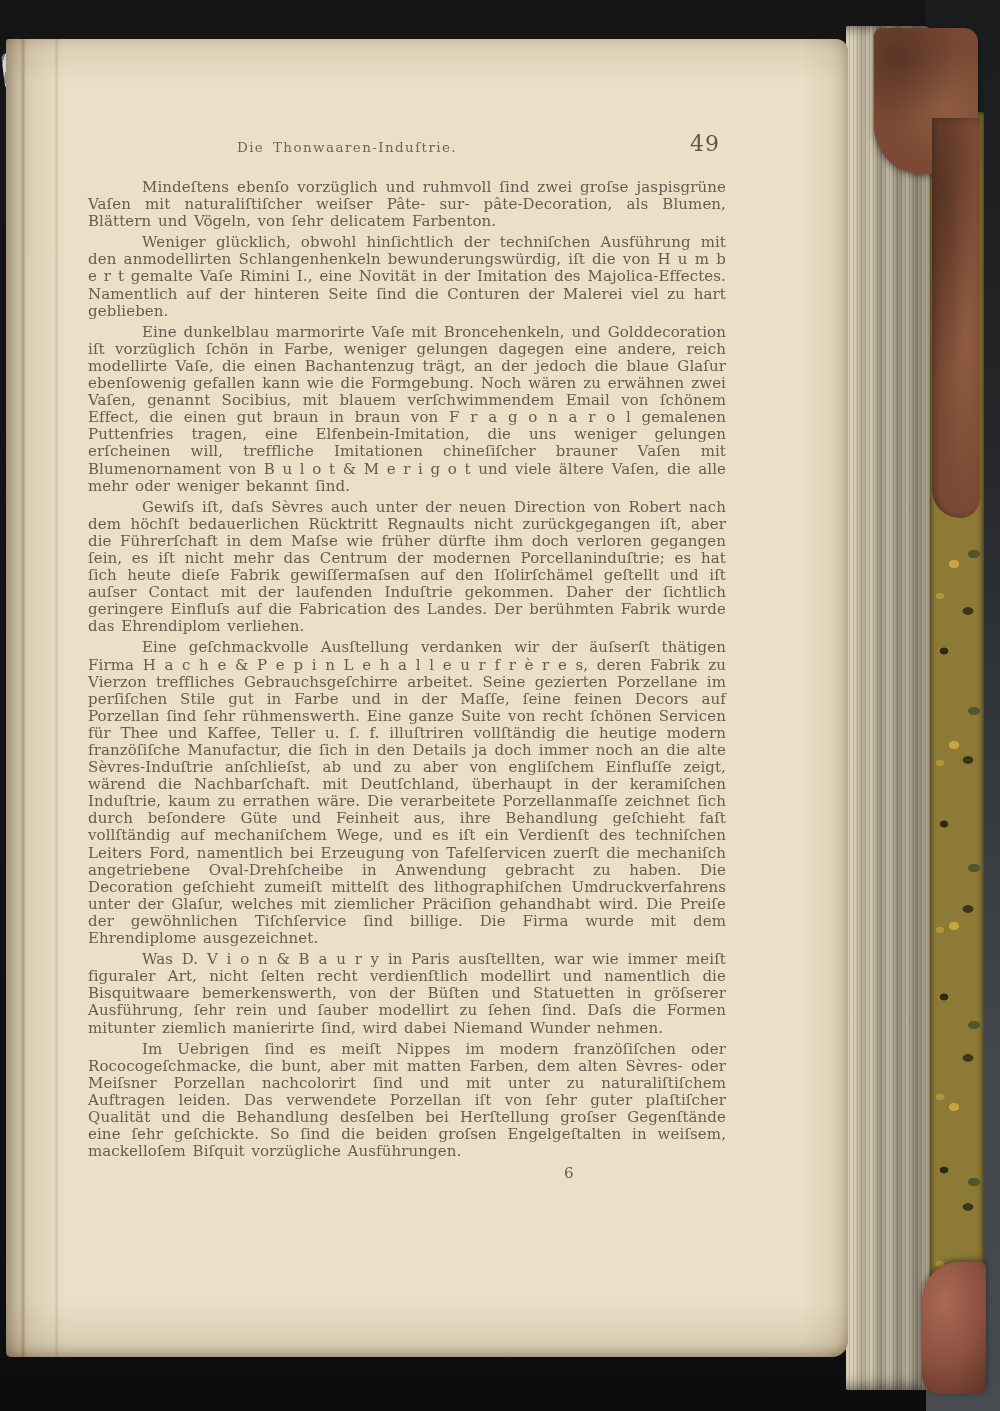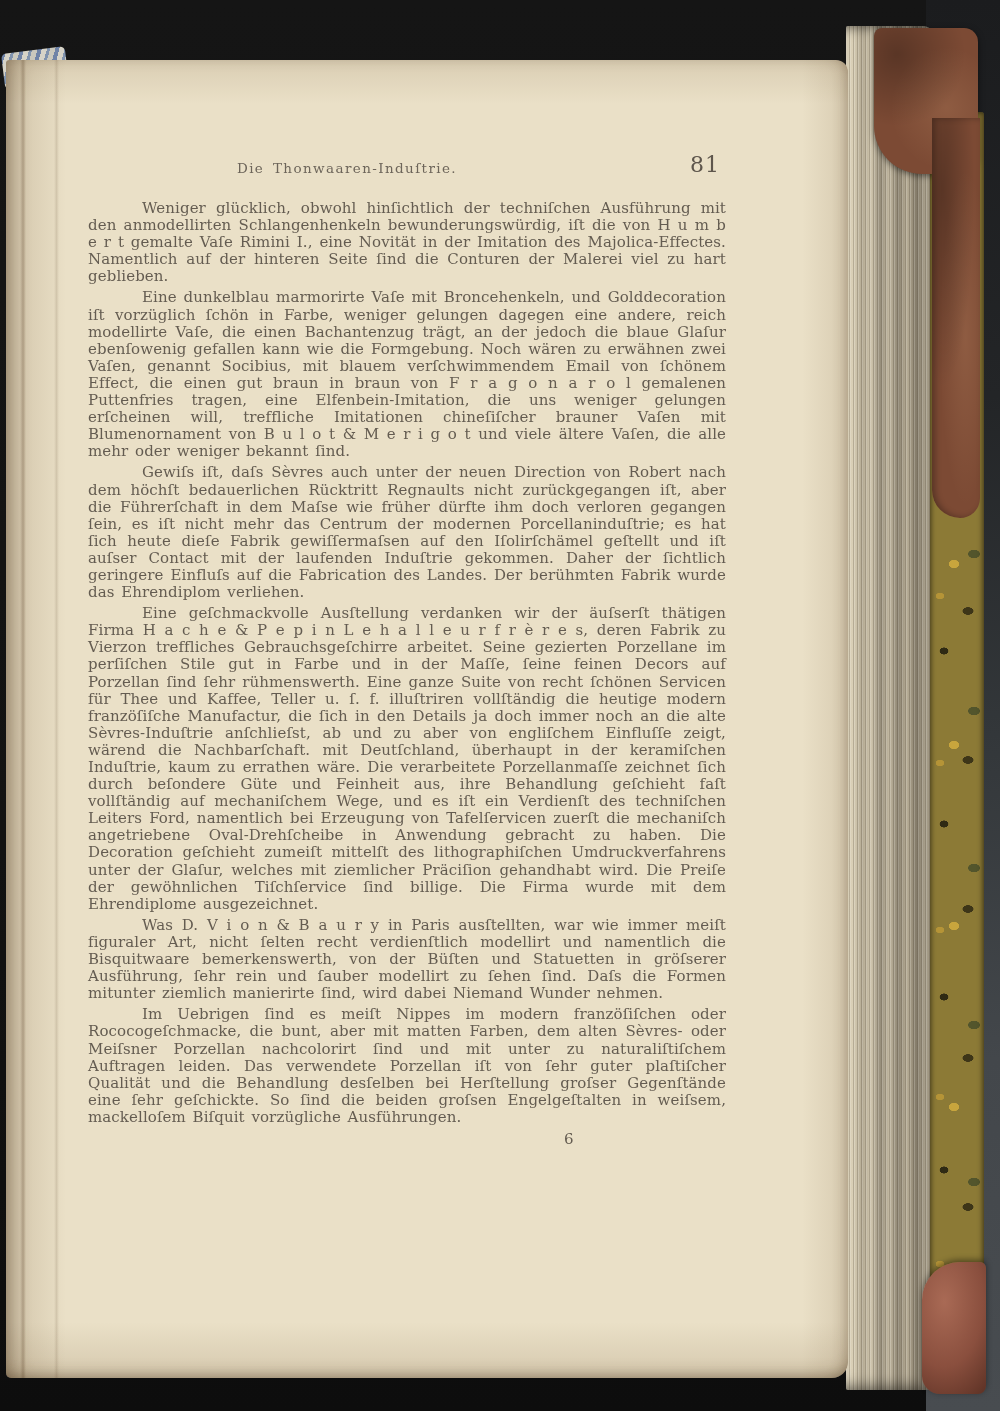--- a/index.html
+++ b/index.html
@@ -38,21 +38,21 @@
           #7c4a34;}
   .cover-leather-top{position:absolute;left:874px;top:28px;width:104px;height:146px;
         border-radius:8px 14px 20px 48px;box-shadow:0 2px 6px rgba(0,0,0,.5);}
   .cover-leather-tail{position:absolute;left:932px;top:118px;width:48px;height:400px;
         border-radius:0 0 20px 28px;box-shadow:inset 3px 0 6px rgba(0,0,0,.3);}
   .cover-leather-bottom{position:absolute;left:922px;top:1262px;width:64px;height:132px;
         border-radius:38px 6px 8px 18px;
         background:radial-gradient(110% 90% at 35% 30%,#a96a55,#8a4f3e 55%,#5f3326 95%);
         box-shadow:0 -2px 6px rgba(0,0,0,.45);}
   
-  .page{position:absolute;left:6px;top:60px;width:842px;height:1318px;
+  .page{position:absolute;left:6px;top:39px;width:842px;height:1318px;
         border-radius:3px 12px 16px 5px;
         background:
           linear-gradient(90deg,rgba(118,92,58,.22),rgba(118,92,58,0) 60px),
           linear-gradient(270deg,rgba(118,92,58,.16),rgba(118,92,58,0) 46px),
           linear-gradient(180deg,rgba(118,92,58,.14),rgba(118,92,58,0) 44px),
           linear-gradient(0deg,rgba(118,92,58,.18),rgba(118,92,58,0) 56px),
           #eae0c7;
         box-shadow:inset 14px 0 20px -10px rgba(70,48,24,.45),
                    inset -10px 0 14px -8px rgba(70,48,24,.30),
                    inset 0 -12px 16px -10px rgba(70,48,24,.35);}
@@ -83,24 +83,25 @@
   <div class="cover-leather-tail leather"></div>
   <div class="cover-leather-bottom"></div>
 
   <div class="page">
     <div class="crease-1"></div>
     <div class="crease-2"></div>
 
     <div class="text-col">
       <div class="running-head">
         <span class="head-title">Die Thonwaaren-Induſtrie.</span>
-        <span class="page-num">81</span>
+        <span class="page-num">49</span>
       </div>
 
       <div class="body-text">
+        <p>Mindeſtens ebenſo vorzüglich und ruhmvoll ſind zwei groſse jaspisgrüne Vaſen mit naturaliſtiſcher weiſser Pâte- sur- pâte-Decoration, als Blumen, Blättern und Vögeln, von ſehr delicatem Farbenton.</p>
         <p>Weniger glücklich, obwohl hinſichtlich der techniſchen Ausführung mit den anmodellirten Schlangenhenkeln bewunderungswürdig, iſt die von H u m b e r t gemalte Vaſe Rimini I., eine Novität in der Imitation des Majolica-Effectes. Namentlich auf der hinteren Seite ſind die Conturen der Malerei viel zu hart geblieben.</p>
         <p>Eine dunkelblau marmorirte Vaſe mit Broncehenkeln, und Golddecoration iſt vorzüglich ſchön in Farbe, weniger gelungen dagegen eine andere, reich modellirte Vaſe, die einen Bachantenzug trägt, an der jedoch die blaue Glaſur ebenſowenig gefallen kann wie die Formgebung. Noch wären zu erwähnen zwei Vaſen, genannt Socibius, mit blauem verſchwimmendem Email von ſchönem Effect, die einen gut braun in braun von F r a g o n a r o l gemalenen Puttenfries tragen, eine Elfenbein-Imitation, die uns weniger gelungen erſcheinen will, treffliche Imitationen chineſiſcher brauner Vaſen mit Blumenornament von B u l o t &amp; M e r i g o t und viele ältere Vaſen, die alle mehr oder weniger bekannt ſind.</p>
         <p>Gewiſs iſt, daſs Sèvres auch unter der neuen Direction von Robert nach dem höchſt bedauerlichen Rücktritt Regnaults nicht zurückgegangen iſt, aber die Führerſchaft in dem Maſse wie früher dürfte ihm doch verloren gegangen ſein, es iſt nicht mehr das Centrum der modernen Porcellaninduſtrie; es hat ſich heute dieſe Fabrik gewiſſermaſsen auf den Iſolirſchämel geſtellt und iſt auſser Contact mit der laufenden Induſtrie gekommen. Daher der ſichtlich geringere Einfluſs auf die Fabrication des Landes. Der berühmten Fabrik wurde das Ehrendiplom verliehen.</p>
         <p>Eine geſchmackvolle Ausſtellung verdanken wir der äuſserſt thätigen Firma H a c h e &amp; P e p i n L e h a l l e u r f r è r e s, deren Fabrik zu Vierzon treffliches Gebrauchsgeſchirre arbeitet. Seine gezierten Porzellane im perſiſchen Stile gut in Farbe und in der Maſſe, ſeine feinen Decors auf Porzellan ſind ſehr rühmenswerth. Eine ganze Suite von recht ſchönen Servicen für Thee und Kaffee, Teller u. ſ. f. illuſtriren vollſtändig die heutige modern franzöſiſche Manufactur, die ſich in den Details ja doch immer noch an die alte Sèvres-Induſtrie anſchlieſst, ab und zu aber von engliſchem Einfluſſe zeigt, wärend die Nachbarſchaft. mit Deutſchland, überhaupt in der keramiſchen Induſtrie, kaum zu errathen wäre. Die verarbeitete Porzellanmaſſe zeichnet ſich durch beſondere Güte und Feinheit aus, ihre Behandlung geſchieht faſt vollſtändig auf mechaniſchem Wege, und es iſt ein Verdienſt des techniſchen Leiters Ford, namentlich bei Erzeugung von Tafelſervicen zuerſt die mechaniſch angetriebene Oval-Drehſcheibe in Anwendung gebracht zu haben. Die Decoration geſchieht zumeiſt mittelſt des lithographiſchen Umdruckverfahrens unter der Glaſur, welches mit ziemlicher Präciſion gehandhabt wird. Die Preiſe der gewöhnlichen Tiſchſervice ſind billige. Die Firma wurde mit dem Ehrendiplome ausgezeichnet.</p>
         <p>Was D. V i o n &amp; B a u r y in Paris ausſtellten, war wie immer meiſt figuraler Art, nicht ſelten recht verdienſtlich modellirt und namentlich die Bisquitwaare bemerkenswerth, von der Büſten und Statuetten in gröſserer Ausführung, ſehr rein und ſauber modellirt zu ſehen ſind. Daſs die Formen mitunter ziemlich manierirte ſind, wird dabei Niemand Wunder nehmen.</p>
         <p>Im Uebrigen ſind es meiſt Nippes im modern franzöſiſchen oder Rococogeſchmacke, die bunt, aber mit matten Farben, dem alten Sèvres- oder Meiſsner Porzellan nachcolorirt ſind und mit unter zu naturaliſtiſchem Auftragen leiden. Das verwendete Porzellan iſt von ſehr guter plaſtiſcher Qualität und die Behandlung desſelben bei Herſtellung groſser Gegenſtände eine ſehr geſchickte. So ſind die beiden groſsen Engelgeſtalten in weiſsem, mackelloſem Biſquit vorzügliche Ausführungen.</p>
       </div>
 
       <div class="sig-mark">6</div>
     </div>

